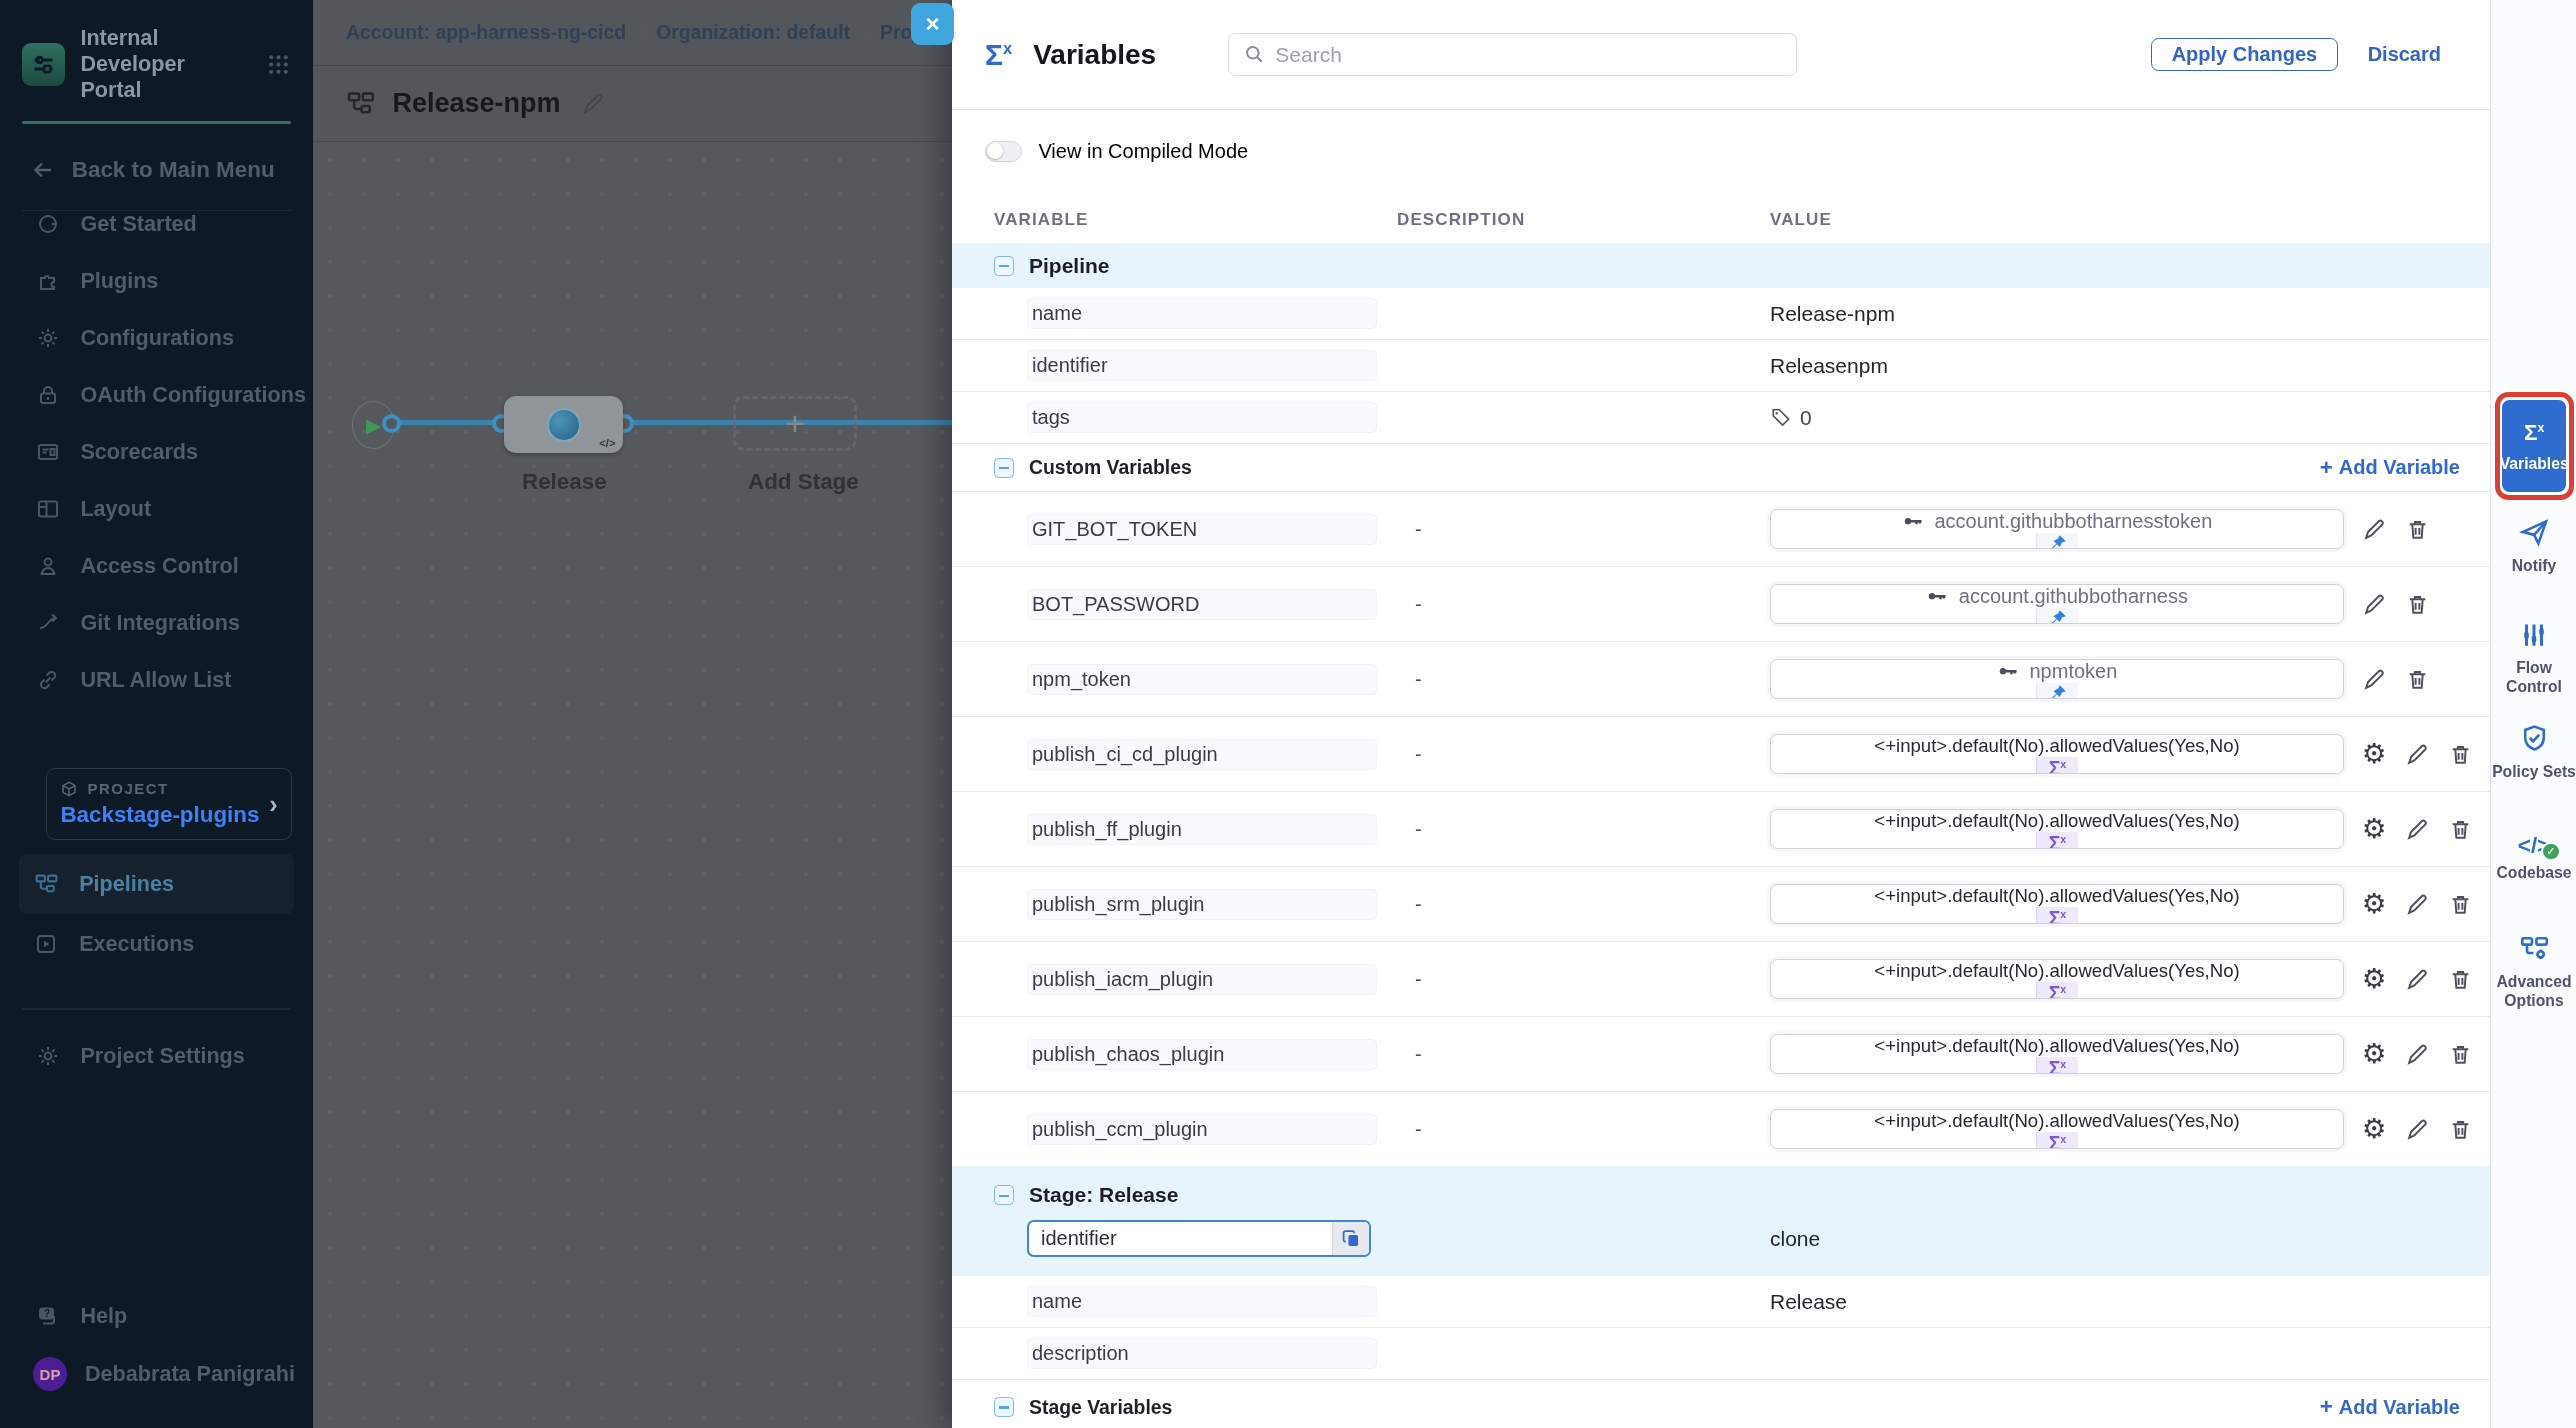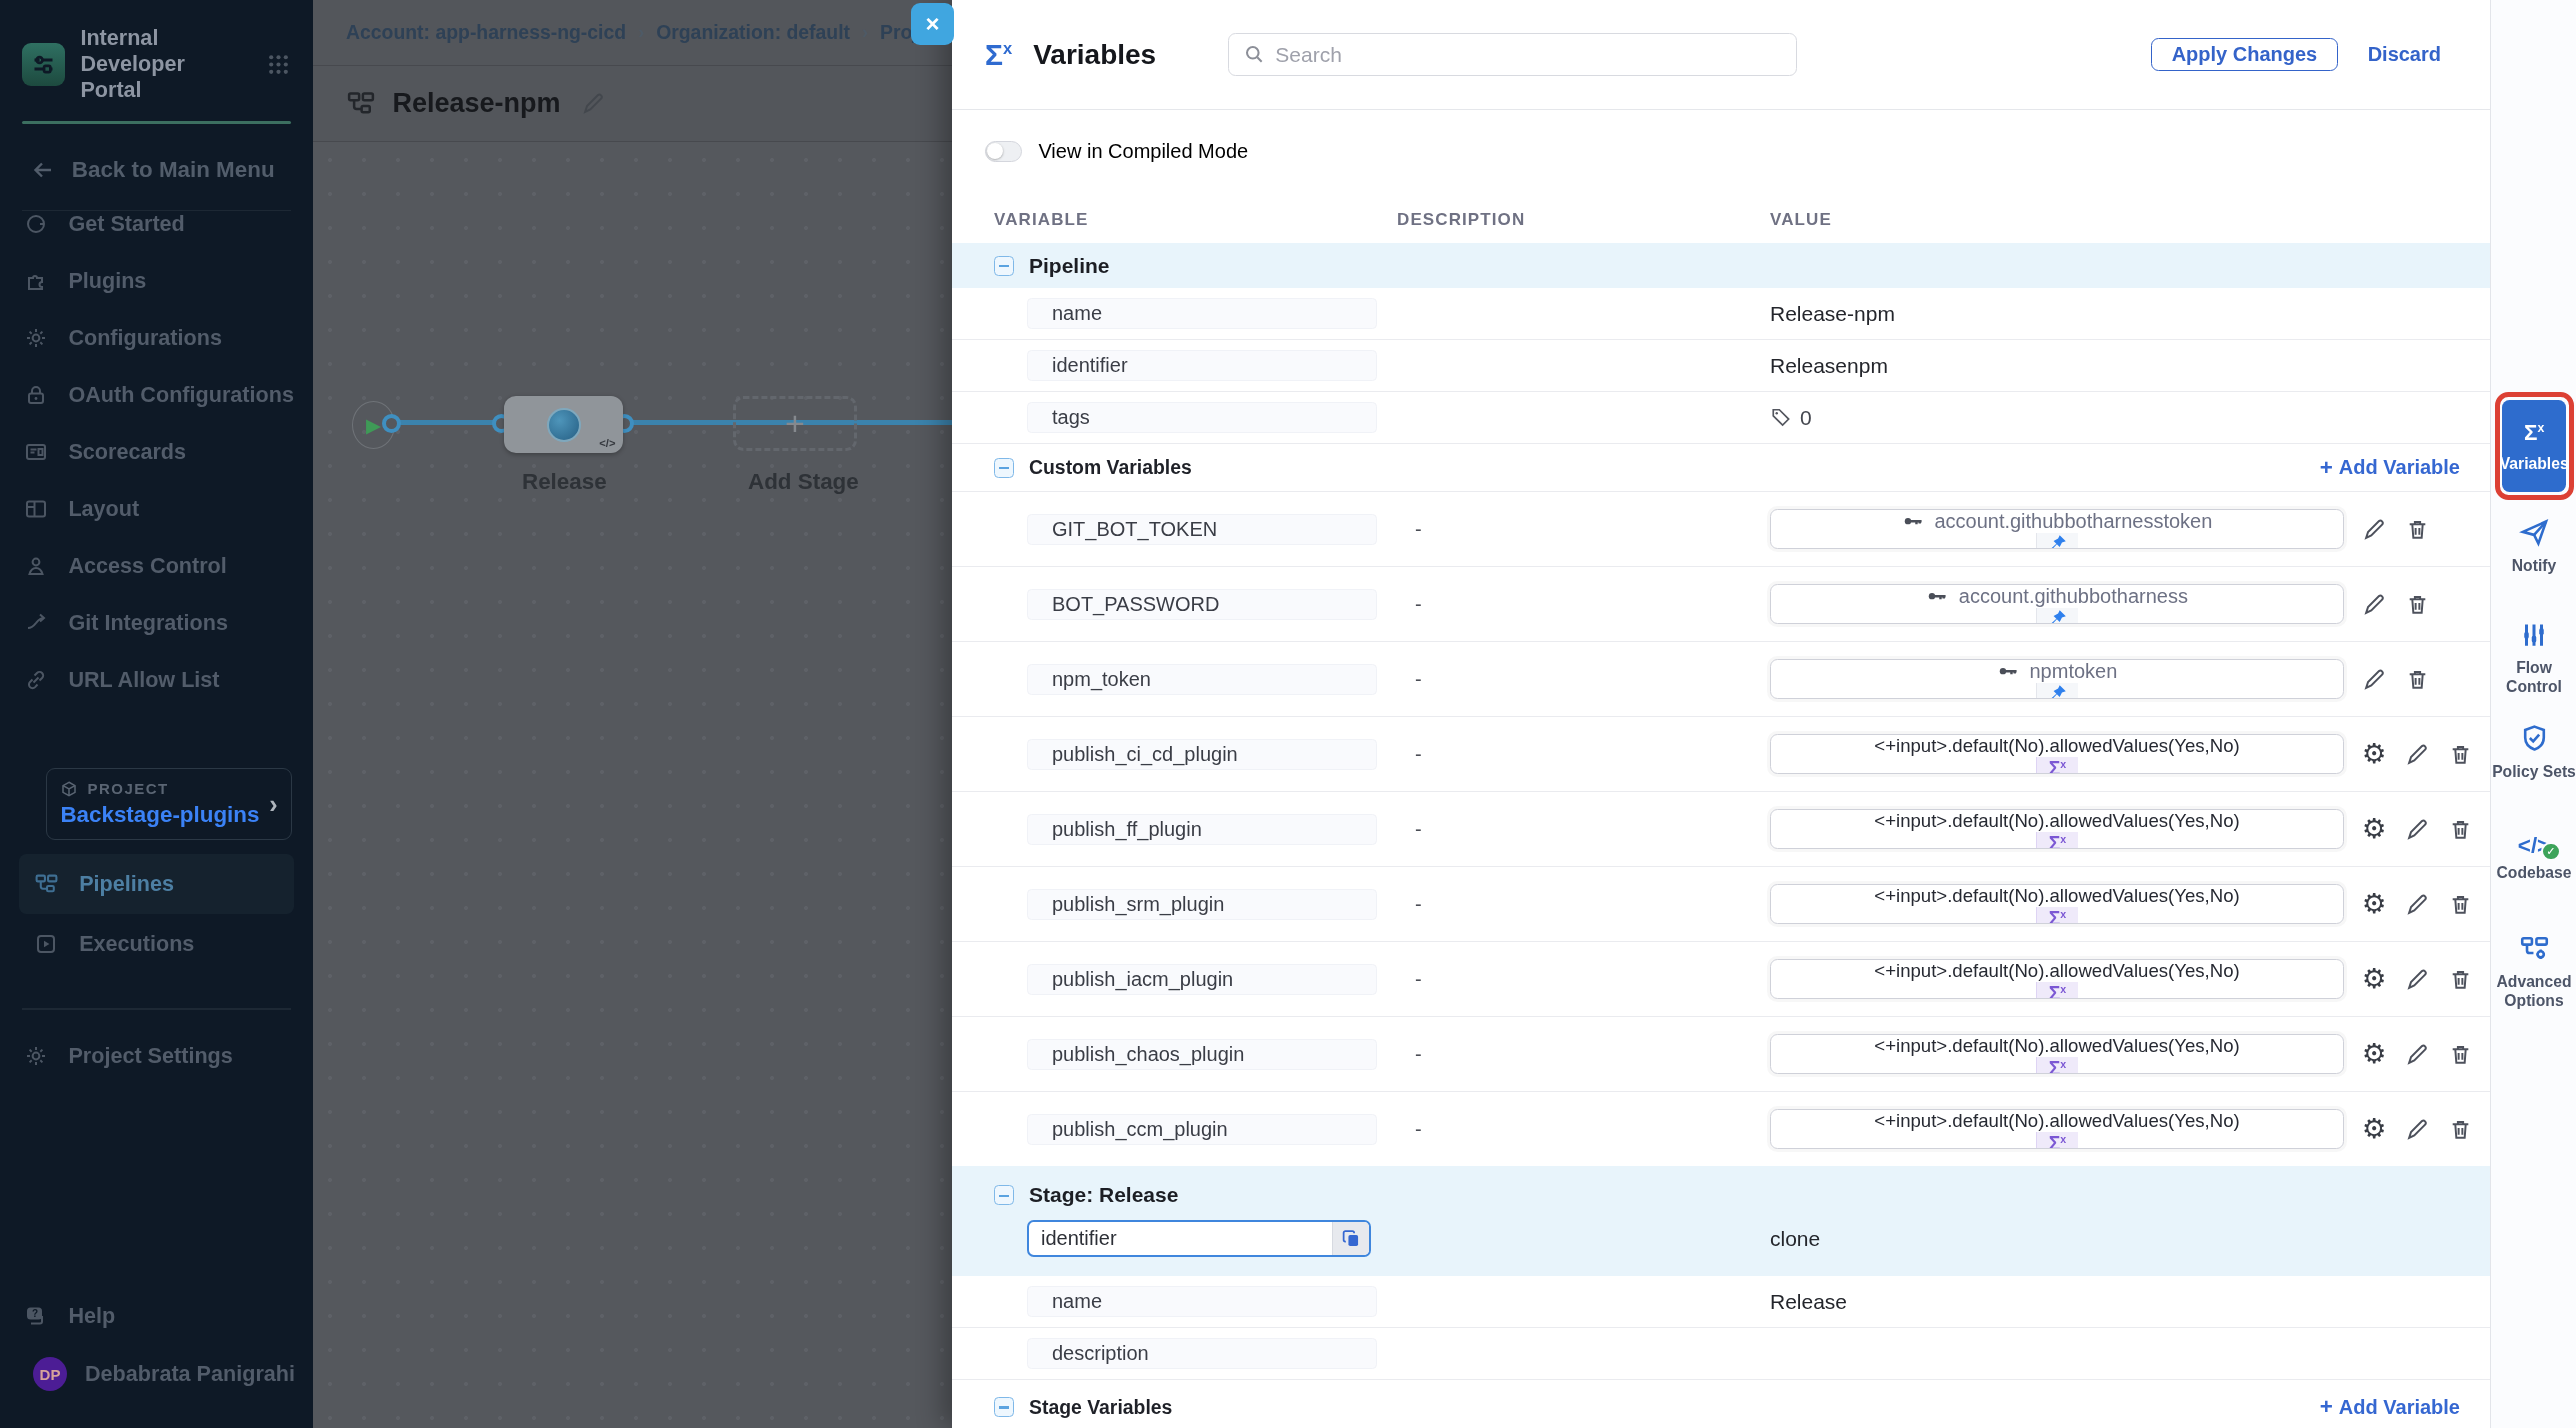--- a/index.html
+++ b/index.html
@@ -10,21 +10,21 @@
   #sidebar { position:absolute; left:0; top:0; width:313px; height:1428px; background:#0e1926; }
   .sb-head { display:flex; align-items:center; gap:15px; padding:25px 22.4px 18px 22.4px; }
   .sb-logo { width:43px; height:43px; border-radius:9px; flex:0 0 auto;
              background:linear-gradient(180deg,#2f7062,#1d4a3f); display:flex; align-items:center; justify-content:center; color:#0e1926; }
   .sb-title { font-size:21.6px; line-height:26px; font-weight:700; color:#8d95a2; flex:1; }
   .sb-grid { color:#4c5662; flex:0 0 auto; }
   .sb-rule { height:3px; background:#3c6f60; margin:0 22.4px; border-radius:1.5px; }
   .sb-back { display:flex; align-items:center; gap:16.4px; color:#525d6b; font-size:22.4px; font-weight:600;
              margin:33px 22.4px 0 22.4px; padding:0 9px 27px 9px; border-bottom:1.5px solid #1d2834; }
   .sb-menu { position:absolute; top:195px; left:0; right:0; }
-  .sb-item { height:57px; display:flex; align-items:center; gap:19.4px; padding-left:22px;
+  .sb-item { height:57px; display:flex; align-items:center; gap:19.4px; padding-left:34px;
              color:#525c6a; font-size:21.6px; font-weight:600; }
   .sb-item .ic { width:27px; display:flex; justify-content:center; color:#4c5663; }
   .sb-project { position:absolute; top:768px; left:46px; width:246px; height:72px; border:1.5px solid #2b3845;
                 border-radius:9px; padding:10.4px 13.4px; display:flex; align-items:center; }
   .sb-project .pcol { flex:1; }
   .sb-plabel { display:flex; align-items:center; gap:9px; color:#5a6573; font-size:15px; font-weight:700; letter-spacing:1.5px; }
   .sb-pname { color:#3b82f6; font-size:22.4px; font-weight:600; margin-top:4.5px; }
   .sb-chev { color:#aeb5bd; font-size:25px; font-weight:700; }
   .sb-nav { position:absolute; top:854px; left:0; right:0; }
   .sb-nav .sb-item { margin:0 19.4px; border-radius:7.5px; padding-left:13.4px; height:60px; }
@@ -95,21 +95,21 @@
   .p-colhead div { font-size:17px; font-weight:700; color:#6f7183; letter-spacing:1.1px; }
 
   .band { height:45px; background:#e8f4fb; display:flex; align-items:center; gap:15px; padding-left:42px; margin-top:8px; }
   .band .sec-title { font-size:21px; font-weight:700; color:#1c1e24; }
   .collapse { width:20px; height:20px; border:1.5px solid #7fb8e8; border-radius:4.5px; background:#eef7fe; position:relative; flex:0 0 auto; }
   .collapse::after { content:""; position:absolute; left:3.7px; right:3.7px; top:8.2px; height:2.2px; background:#5ba3e0; }
 
   .vrow { height:52px; border-bottom:1.5px solid #eaebef; }
   .vrow-lg { height:75px; border-bottom:1.5px solid #eaebef; }
   .pill { margin-left:33px; width:350px; height:31px; background:#f9fafd; border:0.7px solid #f0f2f7; border-radius:4.5px;
-          display:flex; align-items:center; padding-left:24px; font-size:20px; color:#3a3d46; }
+          display:flex; align-items:center; padding-left:4px; font-size:20px; color:#3a3d46; }
   .desc { padding-left:18px; font-size:20px; color:#4a4d55; }
   .val-text { font-size:21px; color:#24262c; }
   .val-cell { display:flex; align-items:center; gap:18px; }
   .tagwrap { display:flex; align-items:center; gap:7.5px; color:#44474f; font-size:21px; }
   .tagwrap .ic { color:#54575f; }
 
   .sec-head { height:48px; display:flex; align-items:center; gap:15px; padding:0 30px 0 42px; border-bottom:1.5px solid #eaebef; }
   .sec-head .sec-title2 { font-size:19.4px; font-weight:700; color:#1f2128; }
   .addvar { margin-left:auto; display:flex; align-items:center; gap:6px; color:#3567d1; font-size:20px; font-weight:600; }
   .addvar .plus { font-size:22.4px; font-weight:700; }

